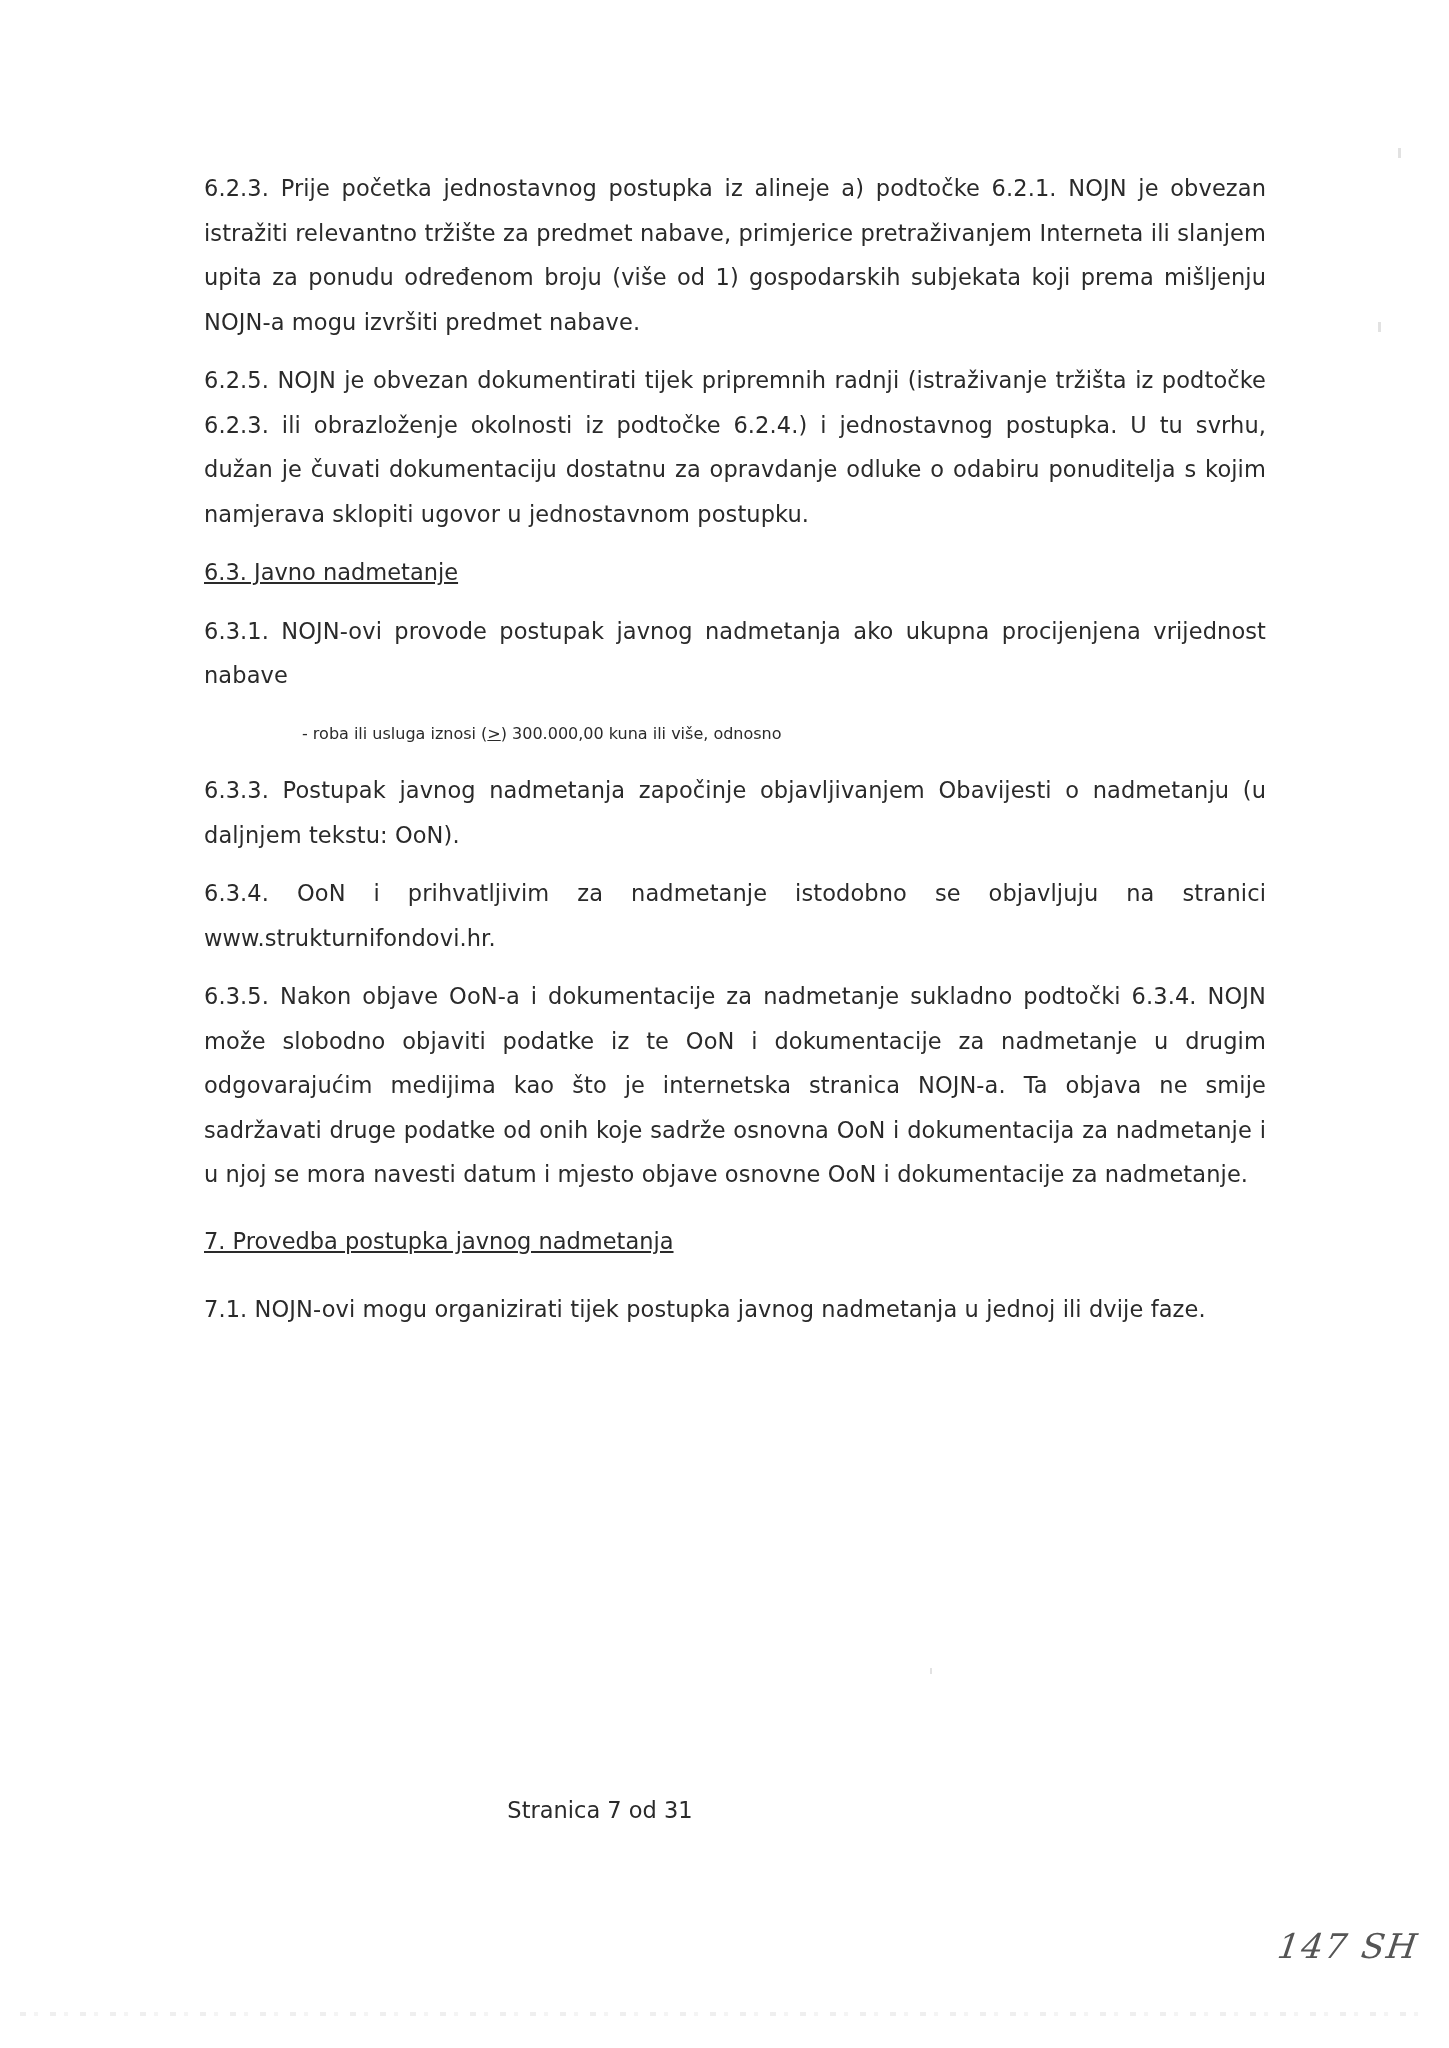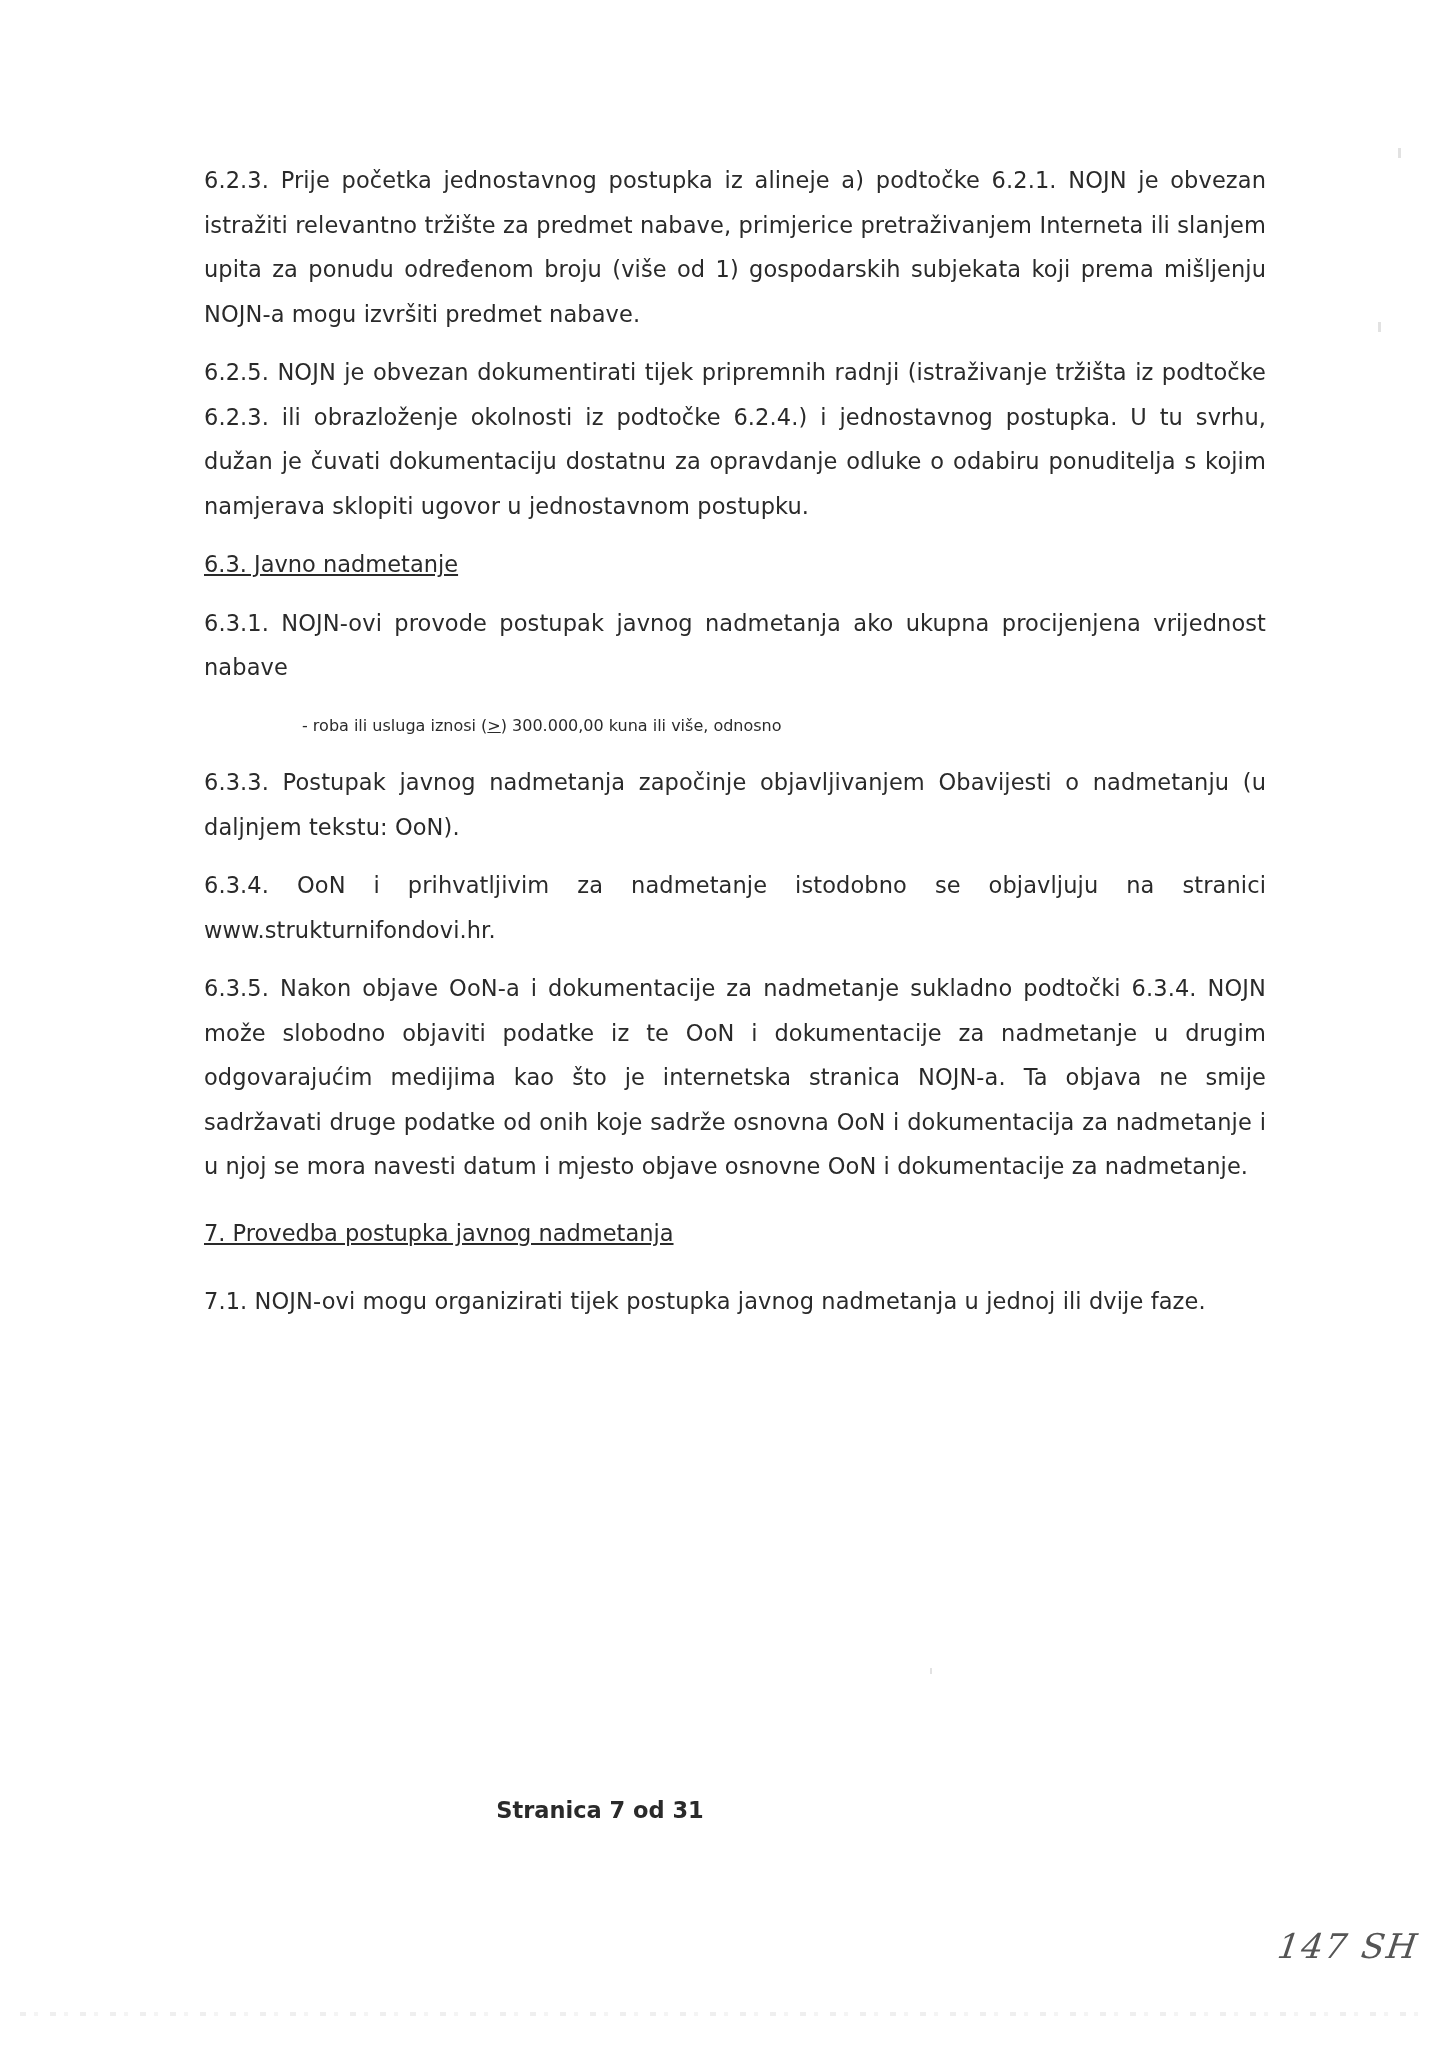--- a/index.html
+++ b/index.html
@@ -11,21 +11,21 @@
     width: 1449px;
     height: 2048px;
     position: relative;
     overflow: hidden;
     font-family: "DejaVu Sans", sans-serif;
     color: #2a2a2a;
   }
   .page {
     position: absolute;
     left: 204px;
-    top: 158px;
+    top: 166px;
     width: 1062px;
   }
   .para {
     font-size: 22.5px;
     line-height: 44.5px;
     text-align: justify;
     margin: 0 0 14px 0;
     letter-spacing: 0.1px;
   }
   .heading {
@@ -44,21 +44,20 @@
     text-decoration: underline;
   }
   .footer {
     position: absolute;
     top: 1797px;
     left: 0;
     width: 1200px;
     text-align: center;
     font-size: 22.5px;
     color: #2a2a2a;
-    font-weight: bold;
   }
   .footer span { margin-left: 0px; }
   .handwritten {
     position: absolute;
     left: 1278px;
     top: 1926px;
     font-family: "DejaVu Serif", serif;
     font-style: italic;
     font-size: 34px;
     color: #555;

